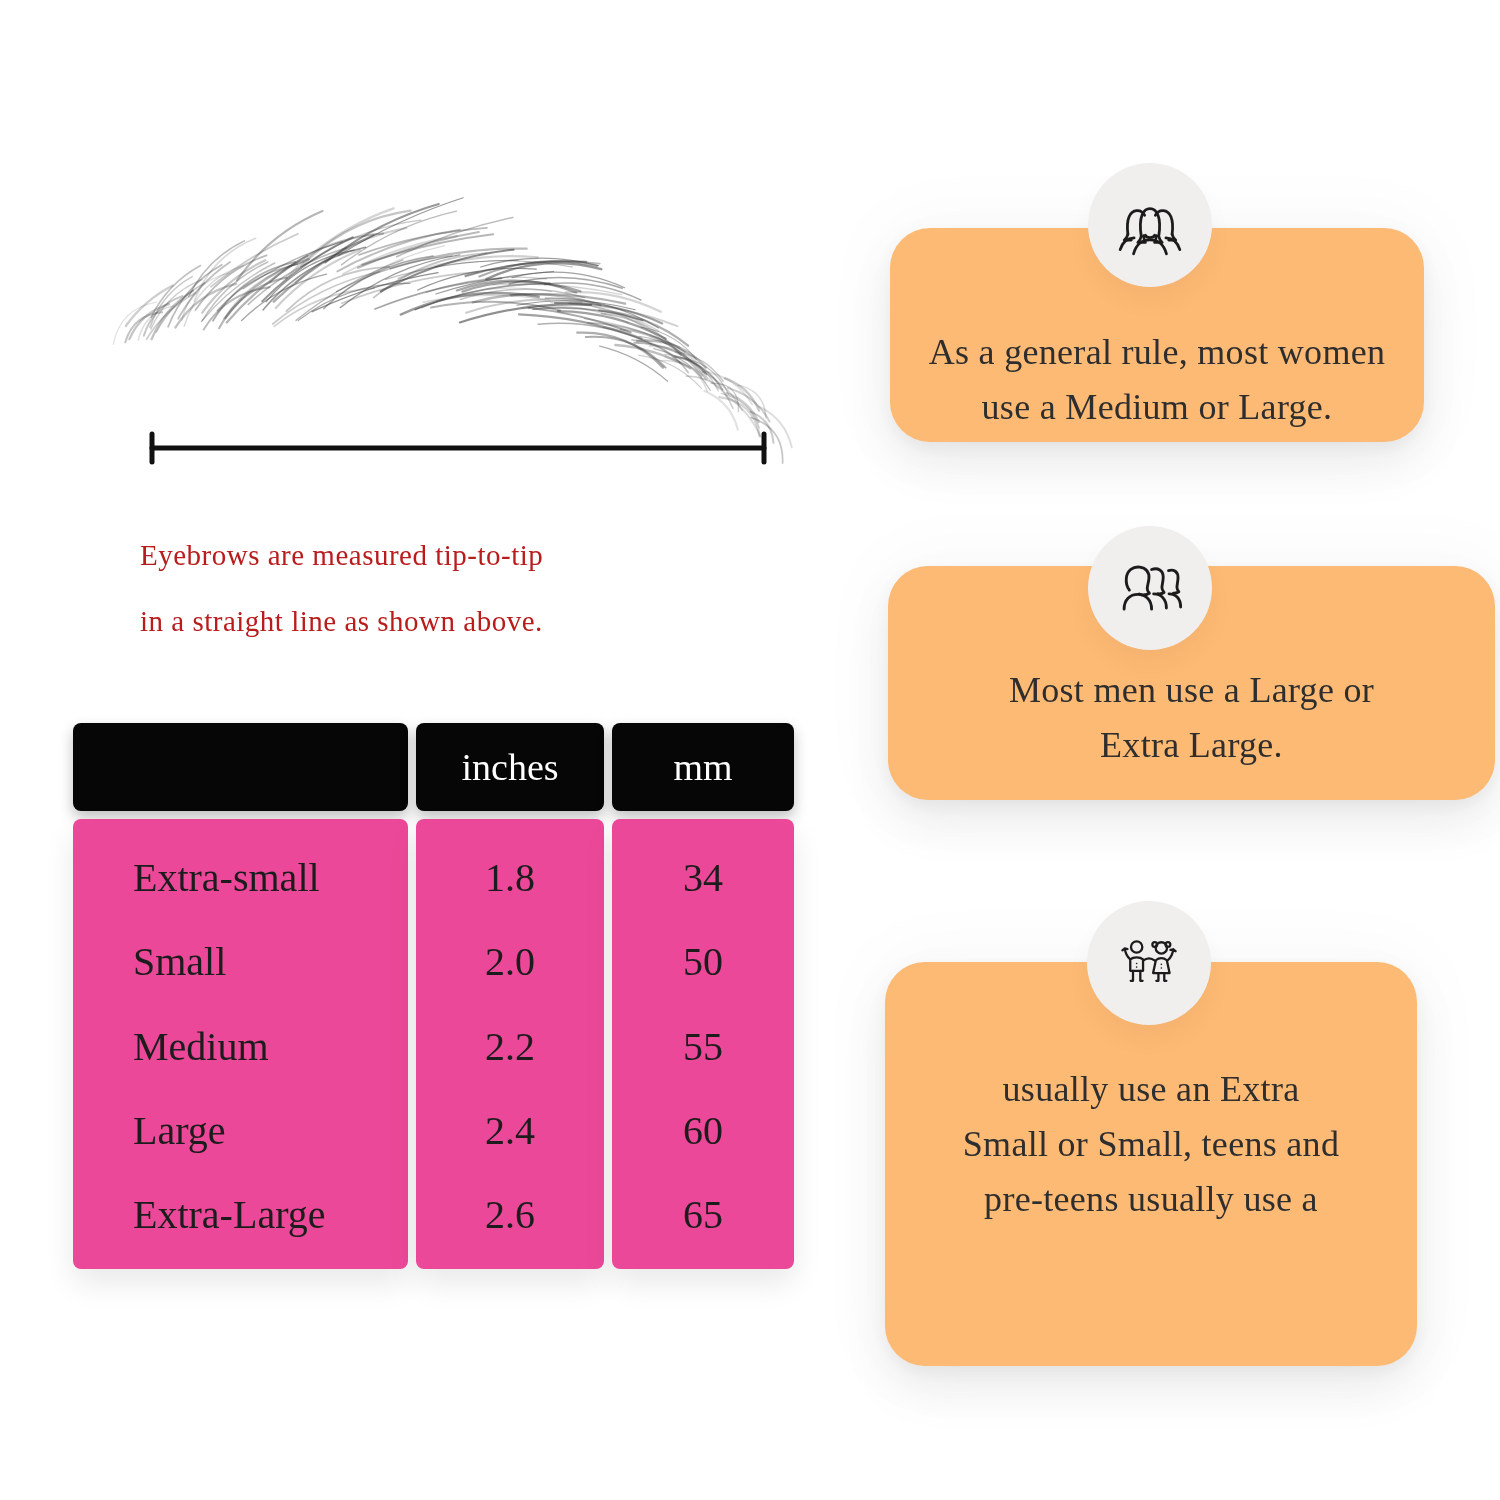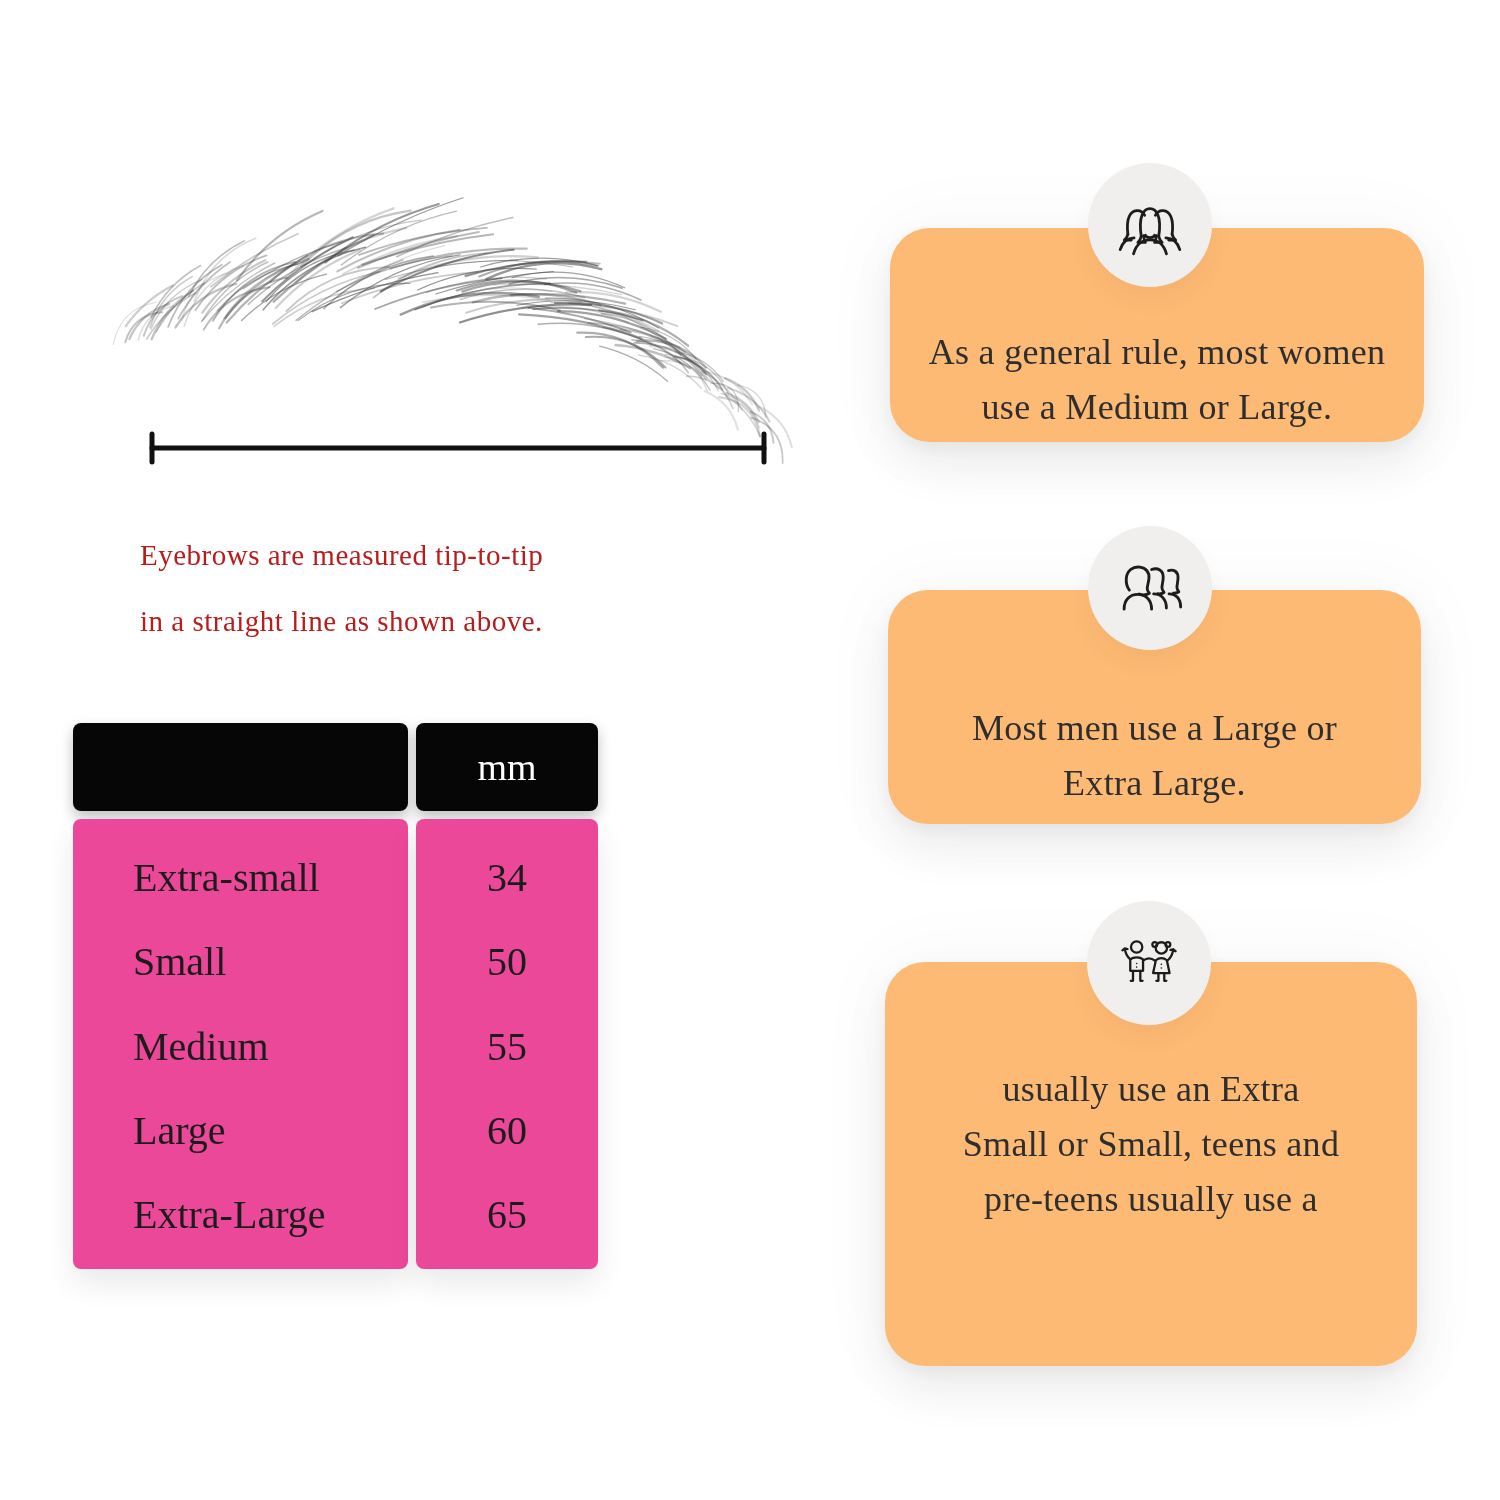--- a/index.html
+++ b/index.html
@@ -36,21 +36,21 @@
   .cell.lab{justify-content:flex-start;padding-left:60px;}
   .cell.num{justify-content:center;}
 
   
   .card{position:absolute;background:#fdba74;border-radius:40px;
         box-shadow:0 24px 50px rgba(0,0,0,0.065),0 6px 16px rgba(0,0,0,0.045),0 0 70px 18px rgba(0,0,0,0.025);
         display:flex;align-items:flex-start;justify-content:center;box-sizing:border-box;}
   .card-text{text-align:center;font-size:36px;line-height:55px;color:#2e2e2e;letter-spacing:0.3px;}
   .card-text div{white-space:nowrap;}
   .card1{left:890px;top:228px;width:534px;height:214px;padding-top:97px;}
-  .card2{left:888px;top:590px;width:533px;height:234px;padding-top:97px;align-items:center;}
+  .card2{left:888px;top:566px;width:607px;height:234px;padding-top:97px;}
   .card3{left:885px;top:962px;width:532px;height:404px;padding-top:100px;}
 
   .badge{position:absolute;width:124px;height:124px;border-radius:50%;background:#f0efee;
          display:flex;align-items:center;justify-content:center;z-index:3;
          box-shadow:0 14px 26px rgba(0,0,0,0.04);}
   .badge1{left:1088px;top:163px;}
   .badge2{left:1088px;top:526px;}
   .badge3{left:1087px;top:901px;}
   .badge svg{fill:none;stroke:#1c1c1c;stroke-linecap:round;stroke-linejoin:round;}
 </style>
@@ -229,20 +229,30 @@
     <div class="tcol tcol-size">
       <div class="th"></div>
       <div class="tb">
         <div class="cell lab">Extra-small</div>
         <div class="cell lab">Small</div>
         <div class="cell lab">Medium</div>
         <div class="cell lab">Large</div>
         <div class="cell lab">Extra-Large</div>
       </div>
     </div>
+    <div class="tcol tcol-in">
+      <div class="th">inches</div>
+      <div class="tb">
+        <div class="cell num">1.8</div>
+        <div class="cell num">2.0</div>
+        <div class="cell num">2.2</div>
+        <div class="cell num">2.4</div>
+        <div class="cell num">2.6</div>
+      </div>
+    </div>
     <div class="tcol tcol-mm">
       <div class="th">mm</div>
       <div class="tb">
         <div class="cell num">34</div>
         <div class="cell num">50</div>
         <div class="cell num">55</div>
         <div class="cell num">60</div>
         <div class="cell num">65</div>
       </div>
     </div>

